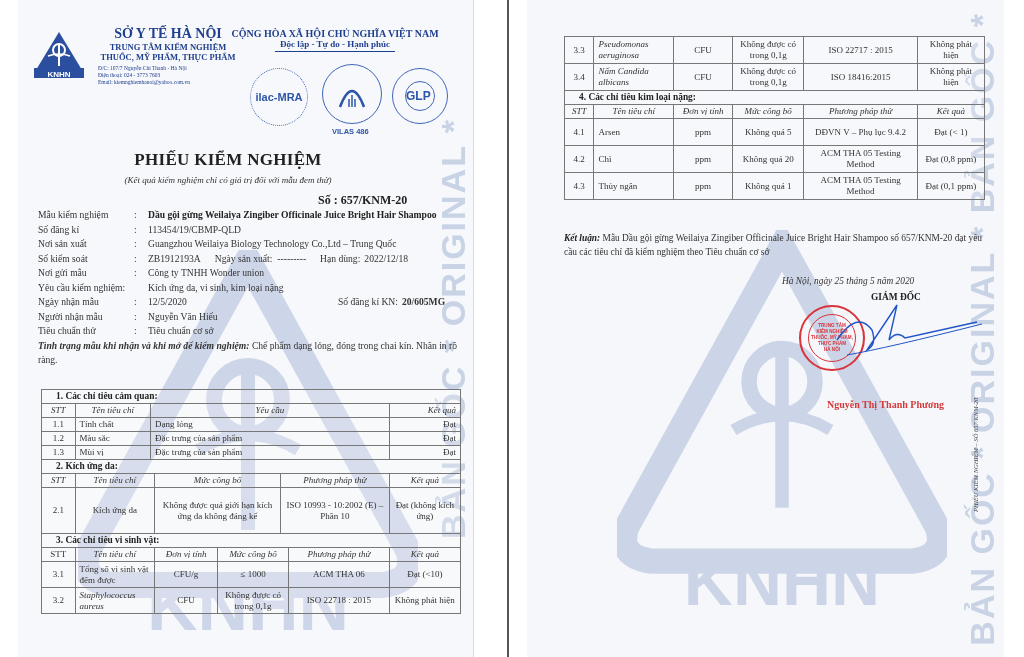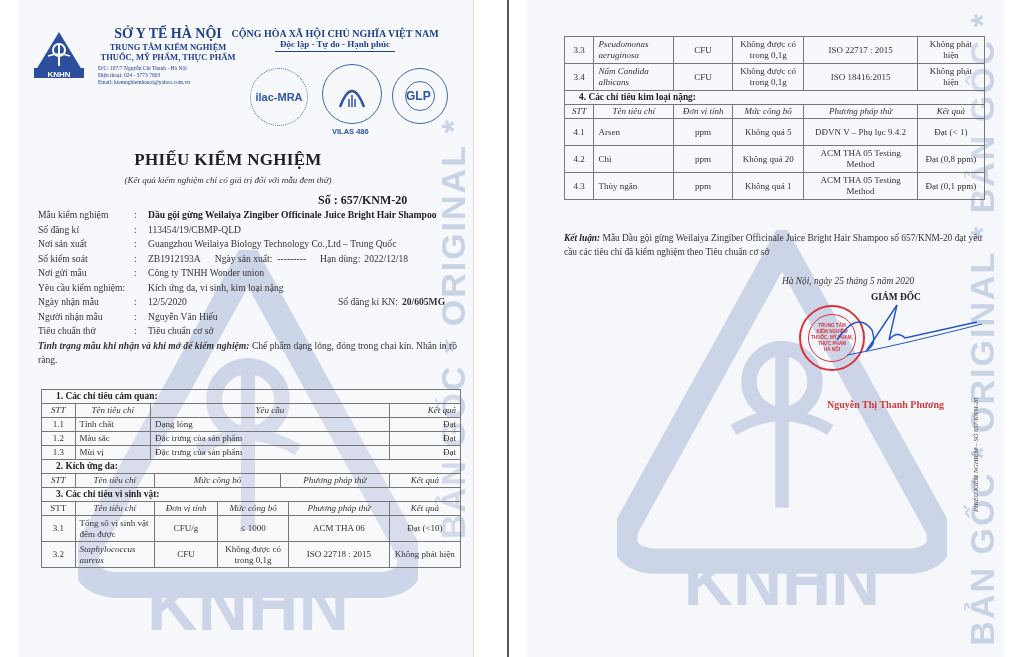--- a/index.html
+++ b/index.html
@@ -256,20 +256,27 @@
       <tbody>
           <tr>
             <td colspan="5" class="section">2. Kích ứng da:</td>
           </tr>
       <tr class="hdr">
         <td>STT</td>
         <td>Tên tiêu chí</td>
         <td>Mức công bố</td>
         <td>Phương pháp thử</td>
         <td>Kết quả</td>
+      </tr>
+      <tr style="height:46px">
+        <td class="c">2.1</td>
+        <td class="c">Kích ứng da</td>
+        <td class="c">Không được quá giới hạn kích ứng da không đáng kể</td>
+        <td class="c">ISO 10993 - 10:2002 (E) – Phần 10</td>
+        <td class="c">Đạt (không kích ứng)</td>
       </tr>
     </tbody>
       </table>
 
     <table class="tbl" style="margin-top:-1px">
       <colgroup>
           <col style="width:8%">
           <col style="width:19%">
           <col style="width:15%">
           <col style="width:17%">

